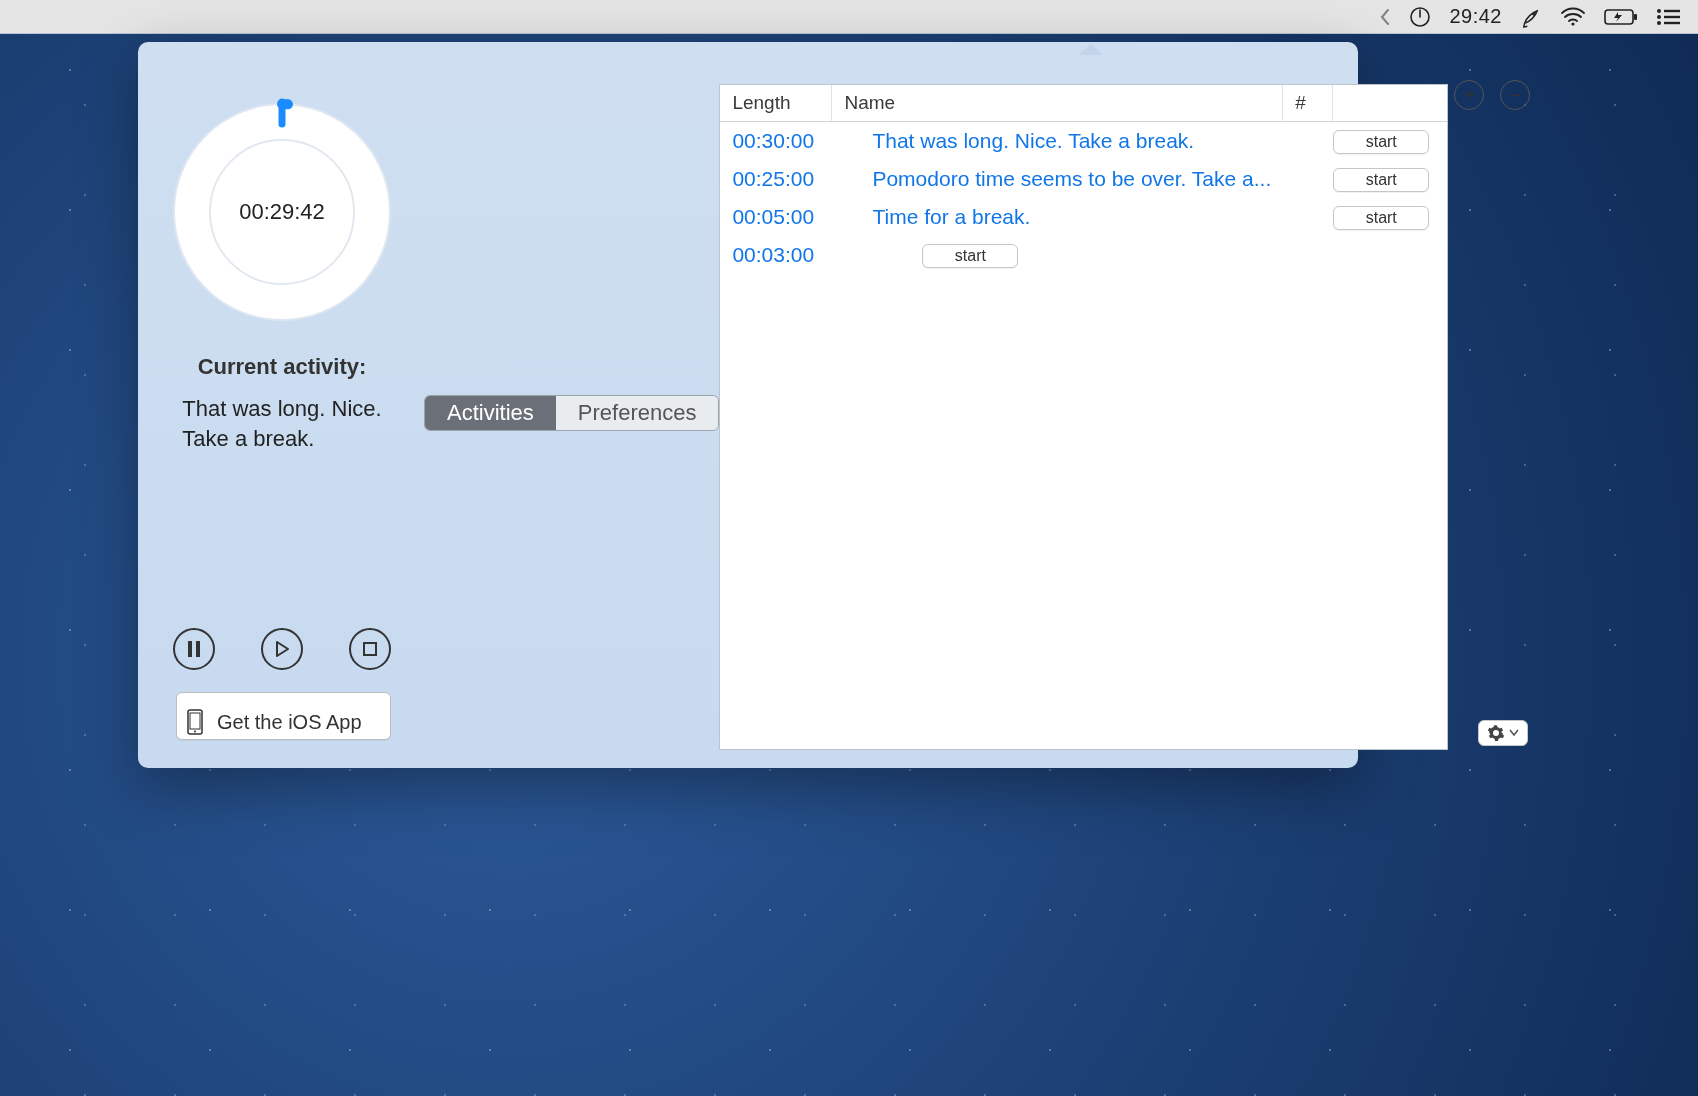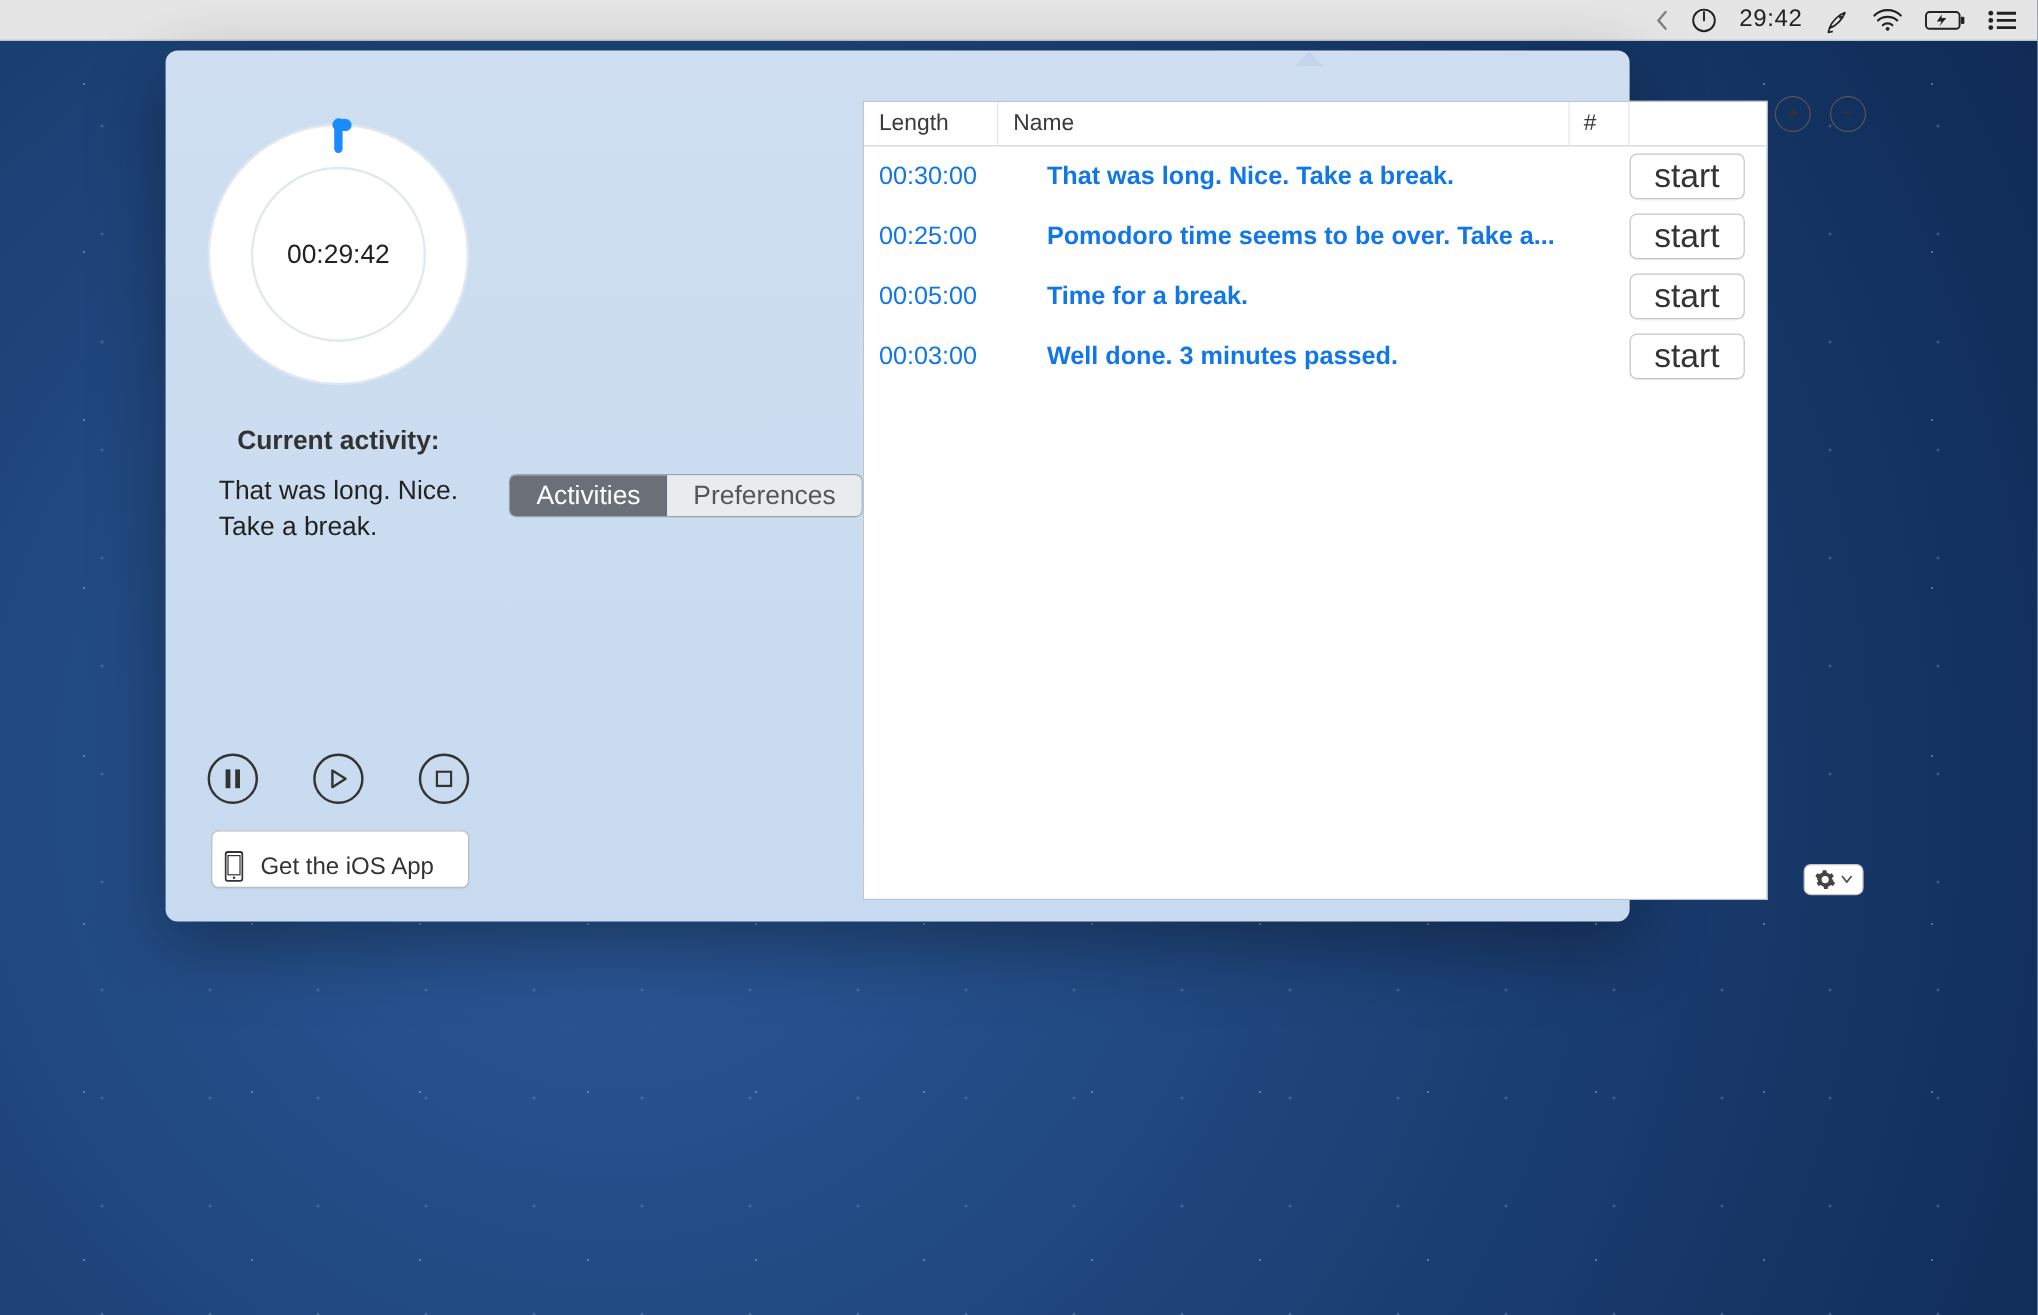--- a/index.html
+++ b/index.html
@@ -187,29 +187,29 @@
   .col-hash { width: 50px; text-align:left; }
   .col-action { width: 114px; border-right:none;}
   .tbody { flex:1; }
   .trow {
     display:flex;
     align-items:center;
     padding:6px 12px;
   }
   .td { font-size:21px; }
   .td.len { width:140px; color:#1176e8; font-variant-numeric: tabular-nums;}
-  .td.name { flex:1; color:#1176e8; white-space:nowrap; overflow:hidden; text-overflow:ellipsis; padding-right:12px;font-weight:bold;}
+  .td.name { flex:1; color:#1176e8; white-space:nowrap; overflow:hidden; text-overflow:ellipsis; padding-right:12px;}
   .td.hash { width:50px; }
   .td.act { width:102px; }
   .start-btn {
     width:96px;
     background:#fff;
     border:1px solid #c6c6c6;
     border-radius:6px;
-    font-size:28px;
+    font-size:16px;
     padding:2px 0;
     color:#333;
     cursor:pointer;
     box-shadow:0 1px 0 rgba(0,0,0,.05);
   }
   .addrem {
     display:flex; gap:16px;
     margin-top:10px;
     margin-left:6px;
   }
@@ -354,21 +354,20 @@
             <div class="td act"><button class="start-btn">start</button></div>
           </div>
           <div class="trow">
             <div class="td len">00:05:00</div>
             <div class="td name">Time for a break.</div>
             <div class="td hash"></div>
             <div class="td act"><button class="start-btn">start</button></div>
           </div>
           <div class="trow">
             <div class="td len">00:03:00</div>
-            <div class="td name">Well done. 3 minutes passed.</div>
             <div class="td hash"></div>
             <div class="td act"><button class="start-btn">start</button></div>
           </div>
         </div>
     </div>
 
     <div class="addrem">
       <button class="round-btn">+</button>
       <button class="round-btn">−</button>
     </div>

